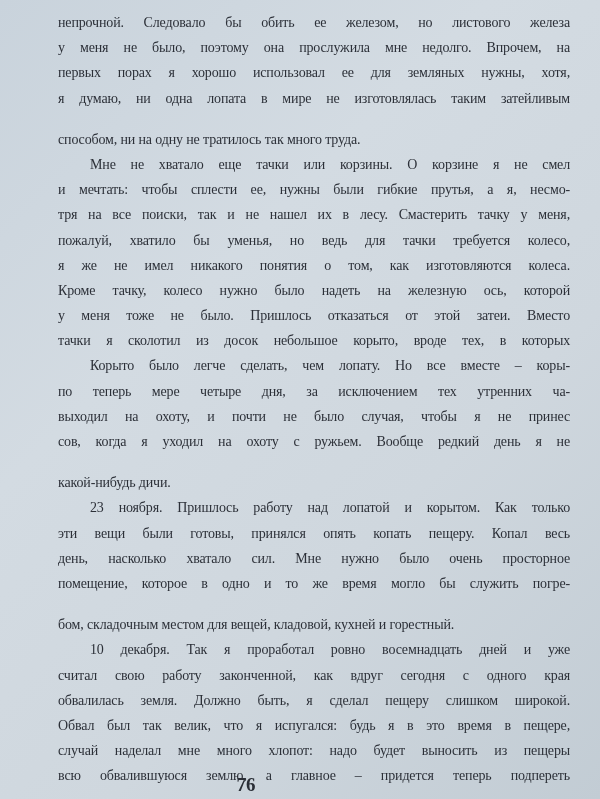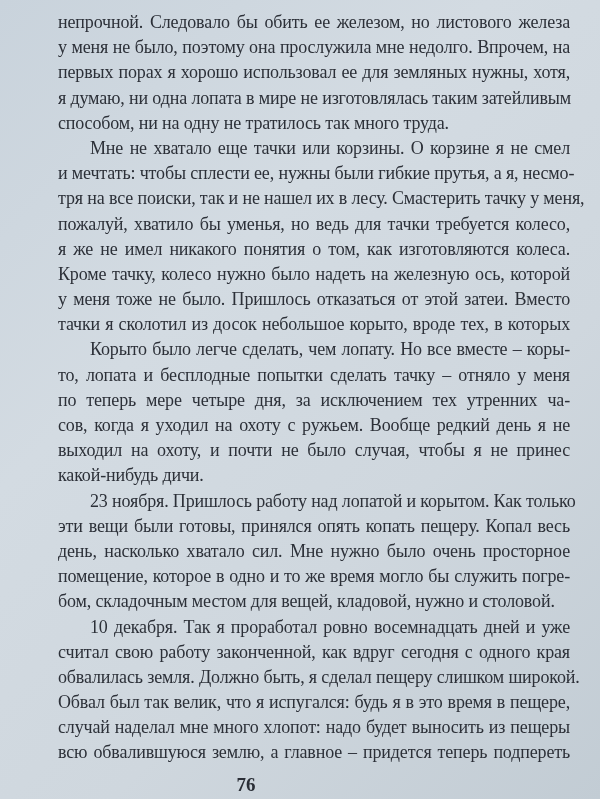--- a/index.html
+++ b/index.html
@@ -7,29 +7,29 @@
     width:600px; height:799px; overflow:hidden;
     background: linear-gradient(135deg, #c9d3dc 0%, #d3dbe2 35%, #cfd7de 65%, #c2ccd4 100%);
     font-family: "Liberation Serif", "DejaVu Serif", serif;
     color:#2c3038;
     position:relative;
   }
   .page {
     position:absolute; left:58px; top:10px; width:512px;
   }
   .line {
-    font-size:18px;
+    font-size:14px;
     line-height:25.2px;
     height:25.2px;
     white-space:nowrap;
     text-align:justify;
     text-align-last:justify;
     letter-spacing:-0.15px;
   }
-  .line.last { text-align-last:left; }
+  .line.last { text-align-last:left;margin-top:16px; }
   .line.indent { padding-left:32px; }
   .date { }
   .pnum {
     position:absolute; left:0; width:492px; top:774px;
     text-align:center; font-size:19px; font-weight:bold; color:#2a2e36;
   }
 </style>
 </head>
 <body>
 
@@ -49,33 +49,32 @@
     <div class="line">тря на все поиски, так и не нашел их в лесу. Смастерить тачку у меня,</div>
     <div class="line">пожалуй, хватило бы уменья, но ведь для тачки требуется колесо,</div>
     <div class="line">я же не имел никакого понятия о том, как изготовляются колеса.</div>
     <div class="line">Кроме тачку, колесо нужно было надеть на железную ось, которой</div>
     <div class="line">у меня тоже не было. Пришлось отказаться от этой затеи. Вместо</div>
     <div class="line">тачки я сколотил из досок небольшое корыто, вроде тех, в которых</div>
   </div>
 
   <div>
     <div class="line indent">Корыто было легче сделать, чем лопату. Но все вместе – коры-</div>
-    <div class="line">то, лопата и бесплодные попытки сделать тачку – отняло у меня</div>
     <div class="line">по теперь мере четыре дня, за исключением тех утренних ча-</div>
+    <div class="line">выходил на охоту, и почти не было случая, чтобы я не принес</div>
     <div class="line">сов, когда я уходил на охоту с ружьем. Вообще редкий день я не</div>
-    <div class="line">выходил на охоту, и почти не было случая, чтобы я не принес</div>
     <div class="line last">какой-нибудь дичи.</div>
   </div>
 
   <div>
     <div class="line indent"><span class="date">23 ноября.</span><span> Пришлось работу над лопатой и корытом. Как только</span></div>
     <div class="line">эти вещи были готовы, принялся опять копать пещеру. Копал весь</div>
     <div class="line">день, насколько хватало сил. Мне нужно было очень просторное</div>
     <div class="line">помещение, которое в одно и то же время могло бы служить погре-</div>
-    <div class="line last">бом, складочным местом для вещей, кладовой, нужно и столовой.</div>
+    <div class="line last">бом, складочным местом для вещей, кладовой, кухней и горестный.</div>
   </div>
 
   <div>
     <div class="line indent"><span class="date">10 декабря.</span><span> Так я проработал ровно восемнадцать дней и уже</span></div>
     <div class="line">считал свою работу законченной, как вдруг сегодня с одного края</div>
     <div class="line">обвалилась земля. Должно быть, я сделал пещеру слишком широкой.</div>
     <div class="line">Обвал был так велик, что я испугался: будь я в это время в пещере,</div>
     <div class="line">случай наделал мне много хлопот: надо будет выносить из пещеры</div>
     <div class="line">всю обвалившуюся землю, а главное – придется теперь подпереть</div>
 

